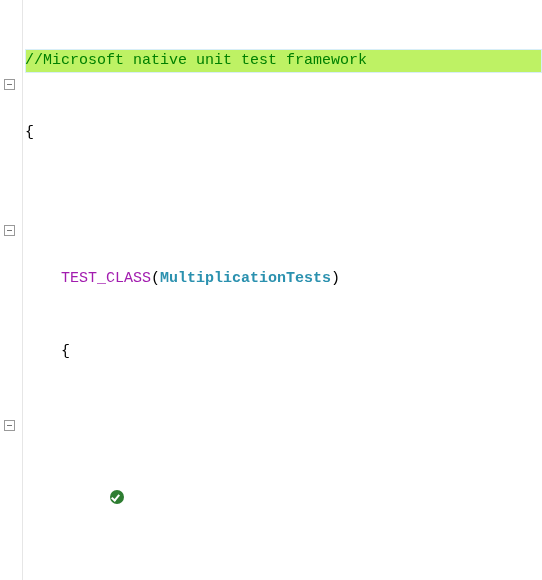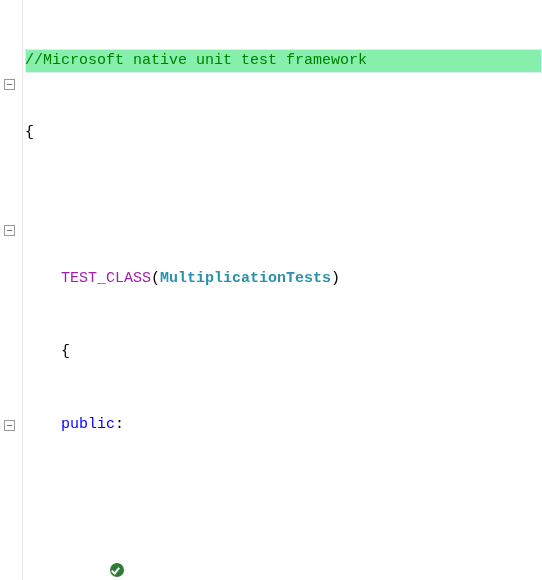--- a/index.html
+++ b/index.html
@@ -49,21 +49,21 @@
     flex: 1;
     padding-left: 2px;
     position: relative;
     white-space: pre;
   }
   .line {
     height: 24.3px;
     position: relative;
   }
   .hl-line {
-    background: #86efac;
+    background: #bef264;
     box-shadow: inset 0 0 0 1px #d8eef7;
   }
   .c-comment { color: #008000; }
   .c-macro   { color: #a21caf; }
   .c-pub     { color: #0000ff; }
   .c-class   { color: #2b91af; font-weight: bold; }
   .badge {
     position: absolute;
     width: 14px;
     height: 14px;
@@ -93,21 +93,20 @@
     <div class="outline-mark" style="top:79px"></div>
     <div class="outline-mark" style="top:225px"></div>
     <div class="outline-mark" style="top:420px"></div>
   </div>
   <div class="code">
     <div class="line hl-line"><span class="c-comment">//Microsoft native unit test framework</span></div>
     <div class="line"><span>{</span></div>
     <div class="line"></div>
     <div class="line">    <span class="c-macro">TEST_CLASS</span>(<span class="c-class">MultiplicationTests</span>)</div>
     <div class="line">    <span>{</span></div>
-    <div class="line">    <span class="c-pub">public</span>:</div>
     <div class="line"></div>
     <div class="line"><span class="badge pass" style="left:85px"></span></div>
     
     
     
     
     
     
     
     

